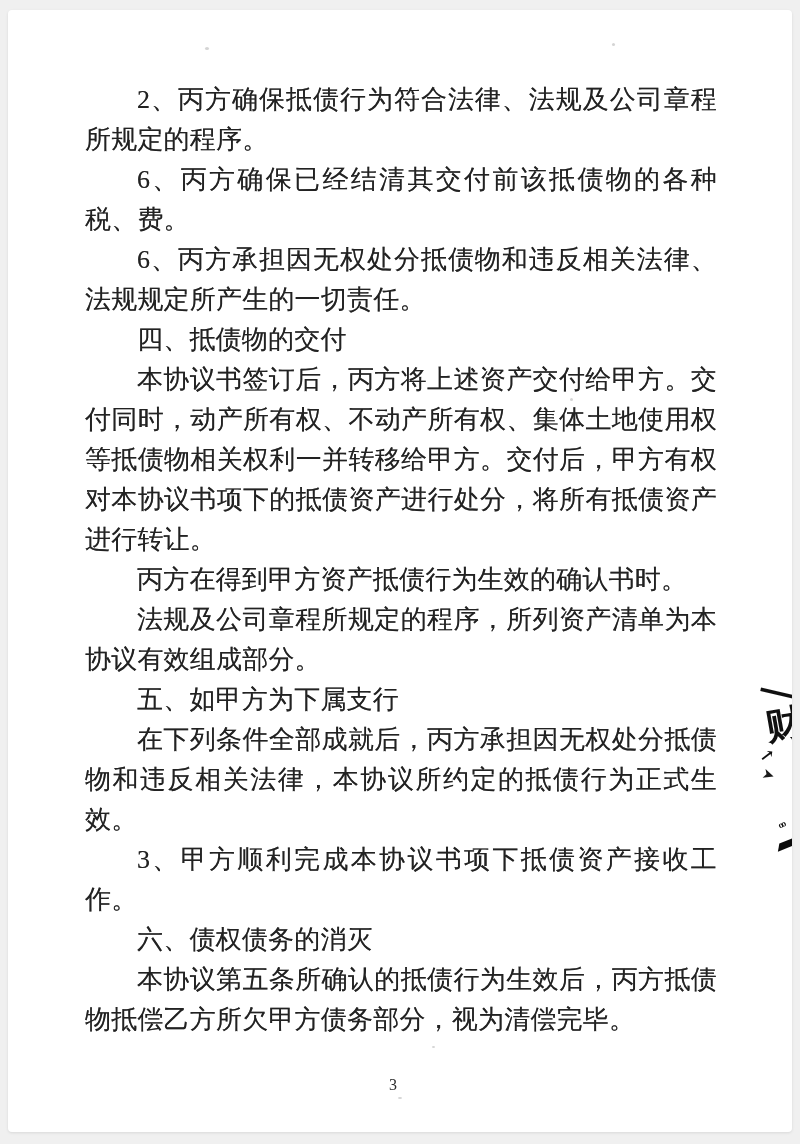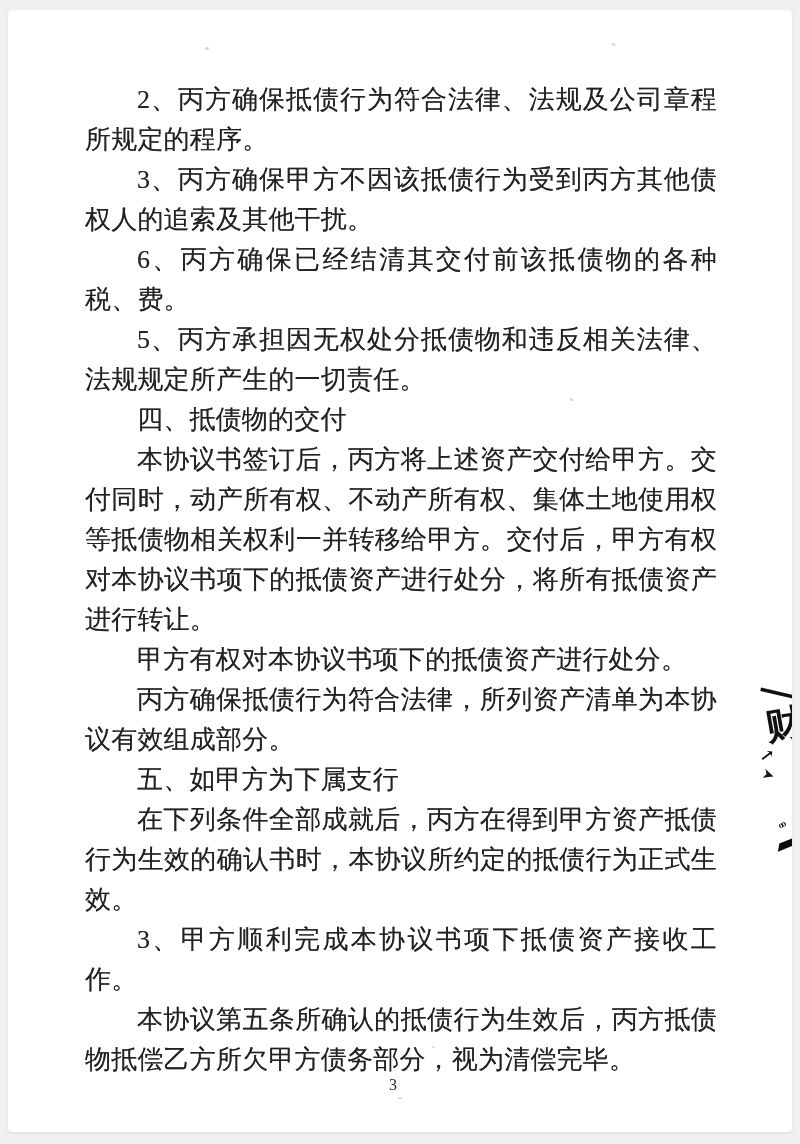--- a/index.html
+++ b/index.html
@@ -88,30 +88,30 @@
   .s4 { left: 424px; top: 1036px; width: 3px; height: 2px; }
 </style>
 </head>
 <body>
 
 <div class="frame">
   <div class="paper">
 
     <div class="content">
       <p>2、丙方确保抵债行为符合法律、法规及公司章程所规定的程序。</p>
-      <p>3、丙方确保甲方不因该抵债行为受到丙方其他债权人的追索及其他干扰。</p>
       <p>6、丙方确保已经结清其交付前该抵债物的各种税、费。</p>
-      <p>5、丙方承担因无权处分抵债物和违反相关法律、法规规定所产生的一切责任。</p>
+      <p>6、丙方承担因无权处分抵债物和违反相关法律、法规规定所产生的一切责任。</p>
       <p>四、抵债物的交付</p>
       <p>本协议书签订后，丙方将上述资产交付给甲方。交付同时，动产所有权、不动产所有权、集体土地使用权等抵债物相关权利一并转移给甲方。交付后，甲方有权对本协议书项下的抵债资产进行处分，将所有抵债资产进行转让。</p>
-      <p>甲方有权对本协议书项下的抵债资产进行处分。</p>
-      <p>丙方确保抵债行为符合法律，所列资产清单为本协议有效组成部分。</p>
+      <p>丙方在得到甲方资产抵债行为生效的确认书时。</p>
+      <p>法规及公司章程所规定的程序，所列资产清单为本协议有效组成部分。</p>
       <p>五、如甲方为下属支行</p>
-      <p>在下列条件全部成就后，丙方在得到甲方资产抵债行为生效的确认书时，本协议所约定的抵债行为正式生效。</p>
+      <p>在下列条件全部成就后，丙方承担因无权处分抵债物和违反相关法律，本协议所约定的抵债行为正式生效。</p>
       <p>3、甲方顺利完成本协议书项下抵债资产接收工作。</p>
+      <p>六、债权债务的消灭</p>
       <p>本协议第五条所确认的抵债行为生效后，丙方抵债物抵偿乙方所欠甲方债务部分，视为清偿完毕。</p>
     </div>
 
     <div class="pagenum">3</div>
 
     <span class="mark m0">▬</span>
     <span class="mark m1">财</span>
     <span class="mark m2">↗</span>
     <span class="mark m3">➤</span>
     <span class="mark m4">ºº</span>

